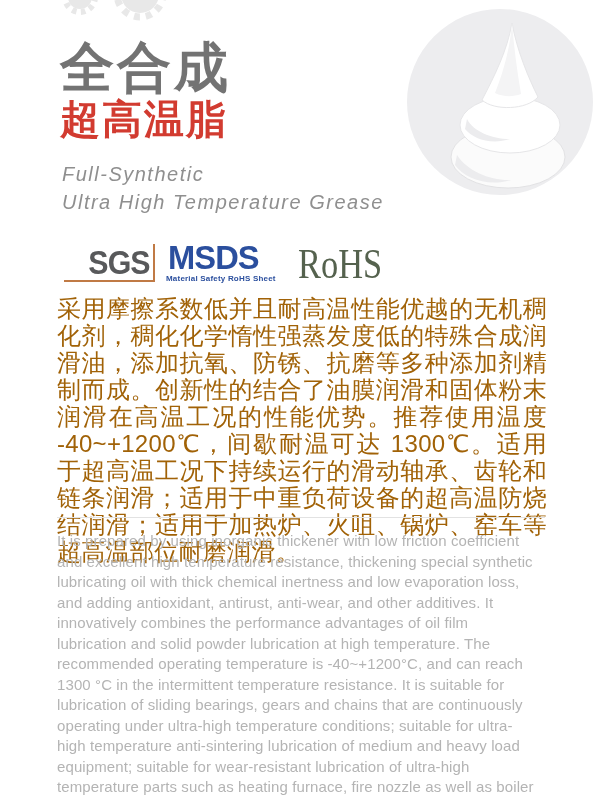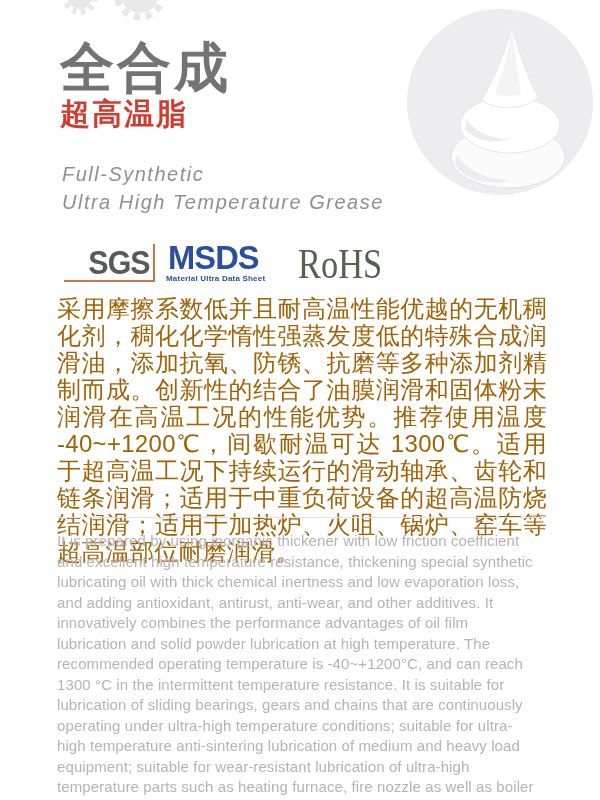--- a/index.html
+++ b/index.html
@@ -18,21 +18,21 @@
     background:#ededef;
   }
   .photo-circle svg{position:absolute;left:0;top:0;}
 
   
   .title-cn{
     position:absolute;left:60px;top:40px;font-size:54px;font-weight:bold;
     color:#737373;letter-spacing:3px;line-height:1;
   }
   .title-red{
-    position:absolute;left:60px;top:99px;font-size:30px;font-weight:bold;
+    position:absolute;left:60px;top:99px;font-size:40px;font-weight:bold;
     color:#d23b30;letter-spacing:2px;line-height:1;
   }
   .subtitle{
     position:absolute;left:62px;top:160px;font-size:20px;font-style:italic;
     color:#8f8f8f;letter-spacing:1.5px;line-height:28px;
   }
 
   
   .certs{position:absolute;left:0;top:0;}
   .sgs{position:absolute;left:64px;top:244px;width:91px;height:38px;}
@@ -108,21 +108,21 @@
   </div>
 
   <div class="certs">
     <div class="sgs">
       <span class="sgs-label">SGS</span>
       <span class="sgs-underline"></span>
       <span class="sgs-vline"></span>
     </div>
     <div class="msds">
       <span class="msds-label">MSDS</span>
-      <span class="msds-sub">Material Ultra Data Sheet</span>
+      <span class="msds-sub">Material Safety RoHS Sheet</span>
     </div>
     <div class="rohs">
       <span>RoHS</span>
     </div>
   </div>
 
   <p class="desc-cn">采用摩擦系数低并且耐高温性能优越的无机稠化剂，稠化化学惰性强蒸发度低的特殊合成润滑油，添加抗氧、防锈、抗磨等多种添加剂精制而成。创新性的结合了油膜润滑和固体粉末润滑在高温工况的性能优势。推荐使用温度 -40~+1200℃，间歇耐温可达 1300℃。适用于超高温工况下持续运行的滑动轴承、齿轮和链条润滑；适用于中重负荷设备的超高温防烧结润滑；适用于加热炉、火咀、锅炉、窑车等超高温部位耐磨润滑。</p>
 
   <div class="divider"></div>
 

